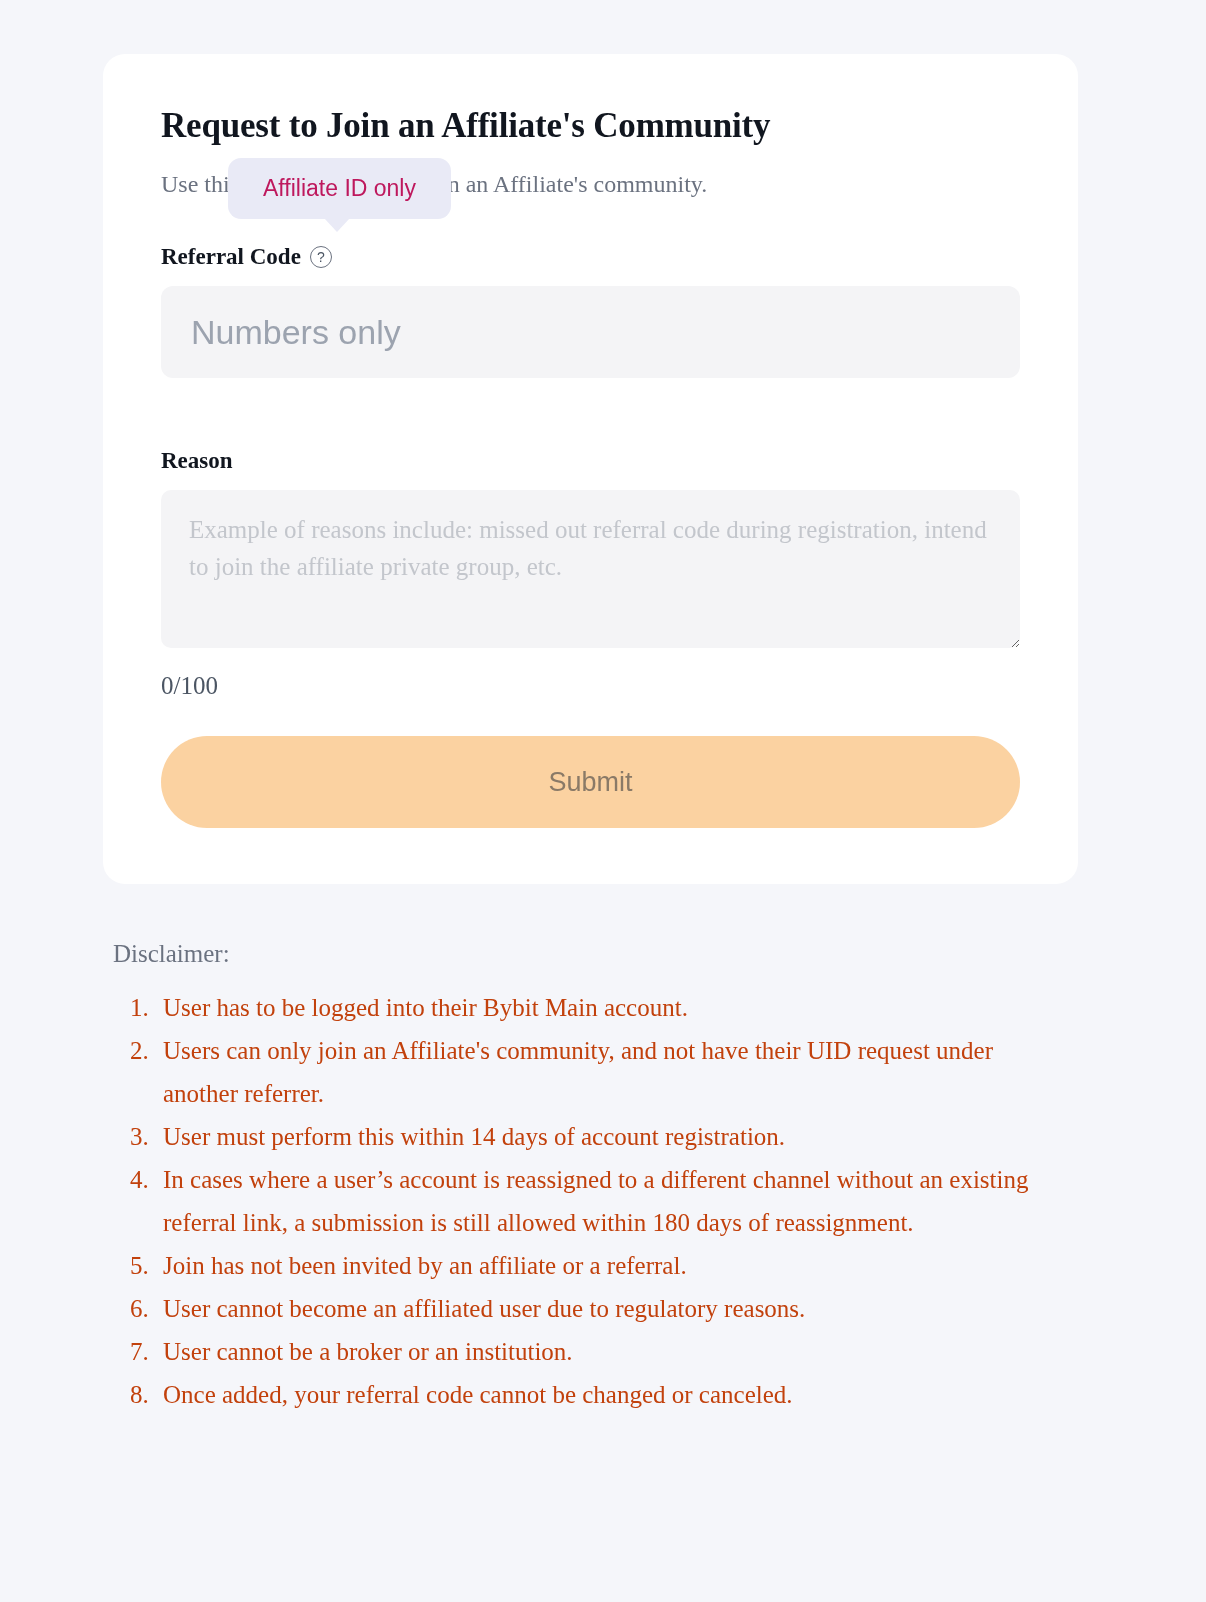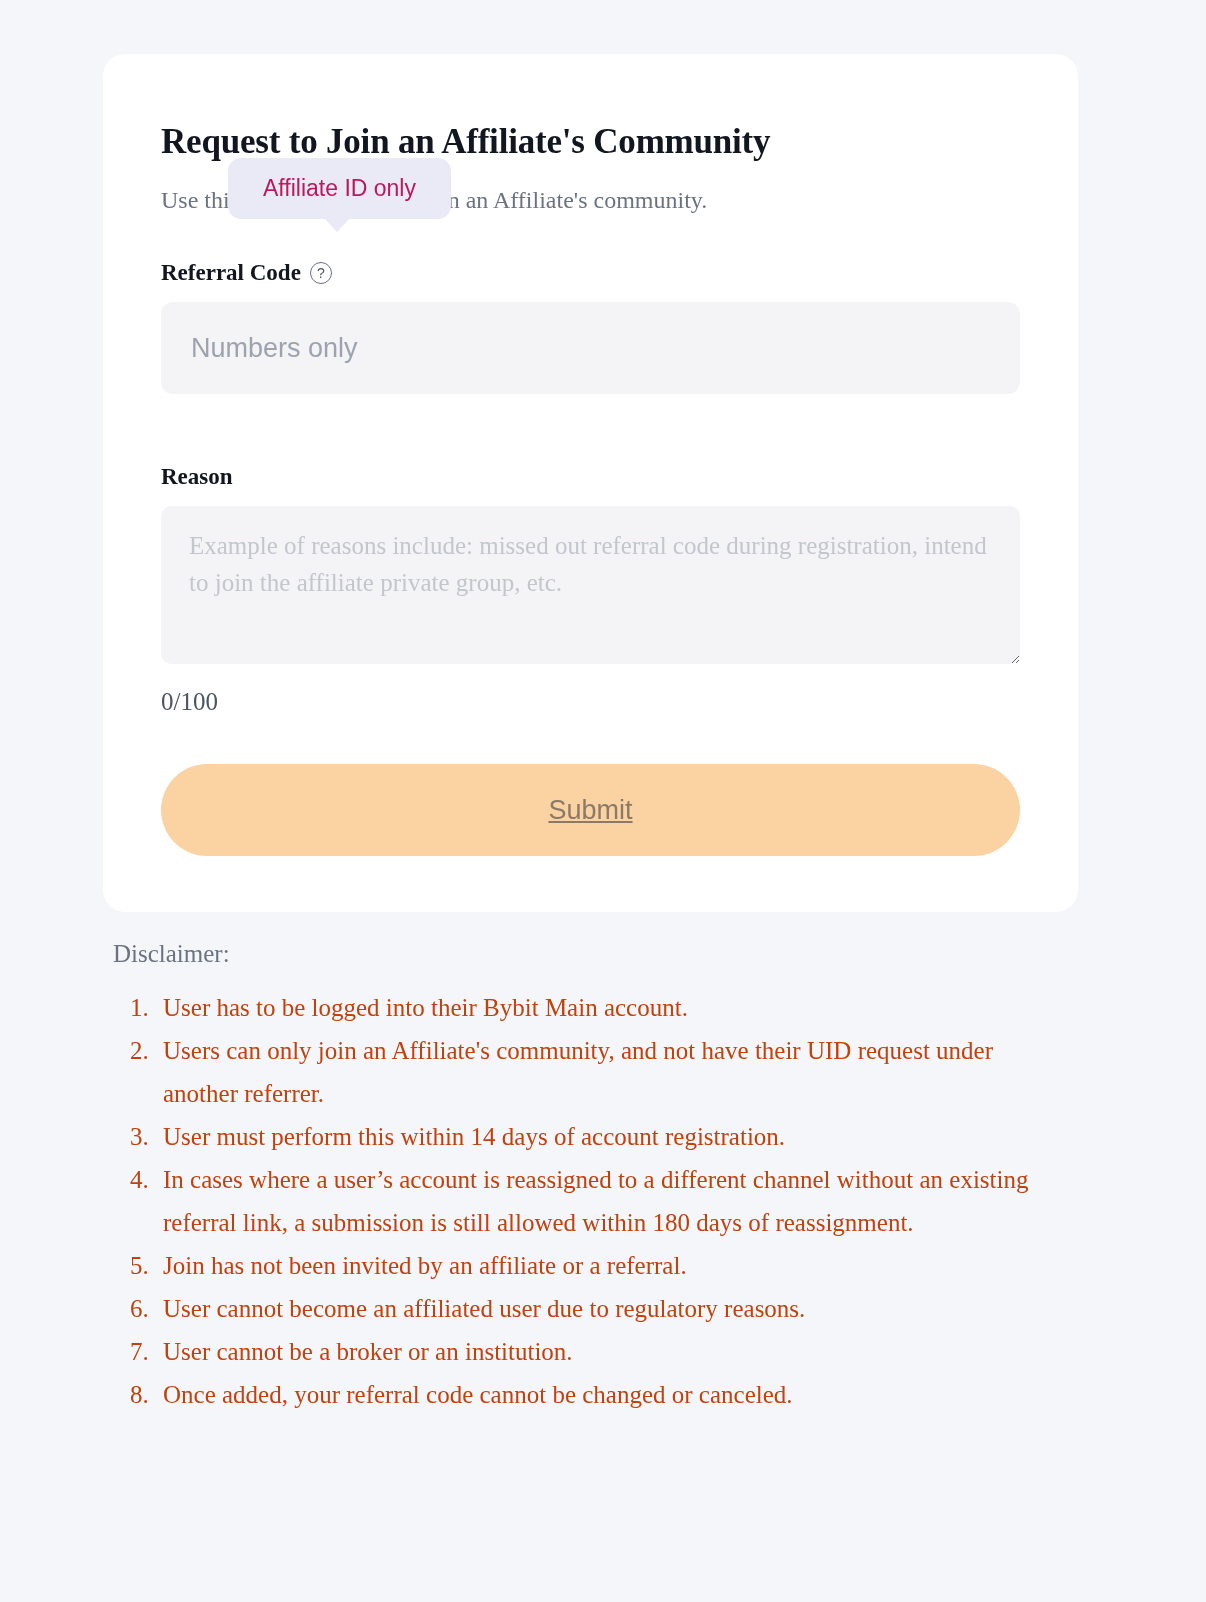--- a/index.html
+++ b/index.html
@@ -25,21 +25,21 @@
     width: 975px;
     background: #ffffff;
     border-radius: 22px;
     padding: 52px 58px 56px 58px;
   }
   .card-title {
     font-family: "Liberation Serif", serif;
     font-weight: bold;
     font-size: 35px;
     color: #11161f;
-    margin: 16px 0 22px 0;
+    margin: 0 0 22px 0;
     letter-spacing: -0.2px;
   }
   .card-sub {
     font-family: "Liberation Serif", serif;
     font-size: 24px;
     color: #6b7280;
     margin: 0 0 44px 0;
     line-height: 1.35;
   }
   .field-label {
@@ -69,21 +69,21 @@
     cursor: pointer;
   }
   .text-input {
     width: 100%;
     height: 92px;
     background: #f4f4f6;
     border: none;
     border-radius: 12px;
     padding: 0 30px;
     font-family: "Liberation Sans", sans-serif;
-    font-size: 27px;
+    font-size: 34px;
     color: #8b5cf6;
     outline: none;
   }
   .text-input::placeholder { color: #9ca3af; }
   .spacer-30 { height: 46px; }
   .textarea {
     width: 100%;
     height: 158px;
     background: #f4f4f6;
     border: none;
@@ -101,29 +101,28 @@
     text-align: left;
     font-family: "Liberation Serif", serif;
     font-size: 25px;
     color: #4b5563;
     margin-top: 20px;
   }
   .submit-btn {
     display: block;
     width: 100%;
     height: 92px;
-    margin-top: 48px;
+    margin-top: 36px;
     background: #fbd2a1;
     border: none;
     border-radius: 46px;
     font-family: "Liberation Sans", sans-serif;
     font-size: 27px;
     color: #8a7a67;
     cursor: pointer;
-    text-decoration: underline;
   }
   .tooltip {
     position: absolute;
     left: 228px;
     top: 158px;
     background: #e9eaf6;
     color: #be185d;
     font-family: "Liberation Sans", sans-serif;
     font-size: 23px;
     padding: 17px 35px;

